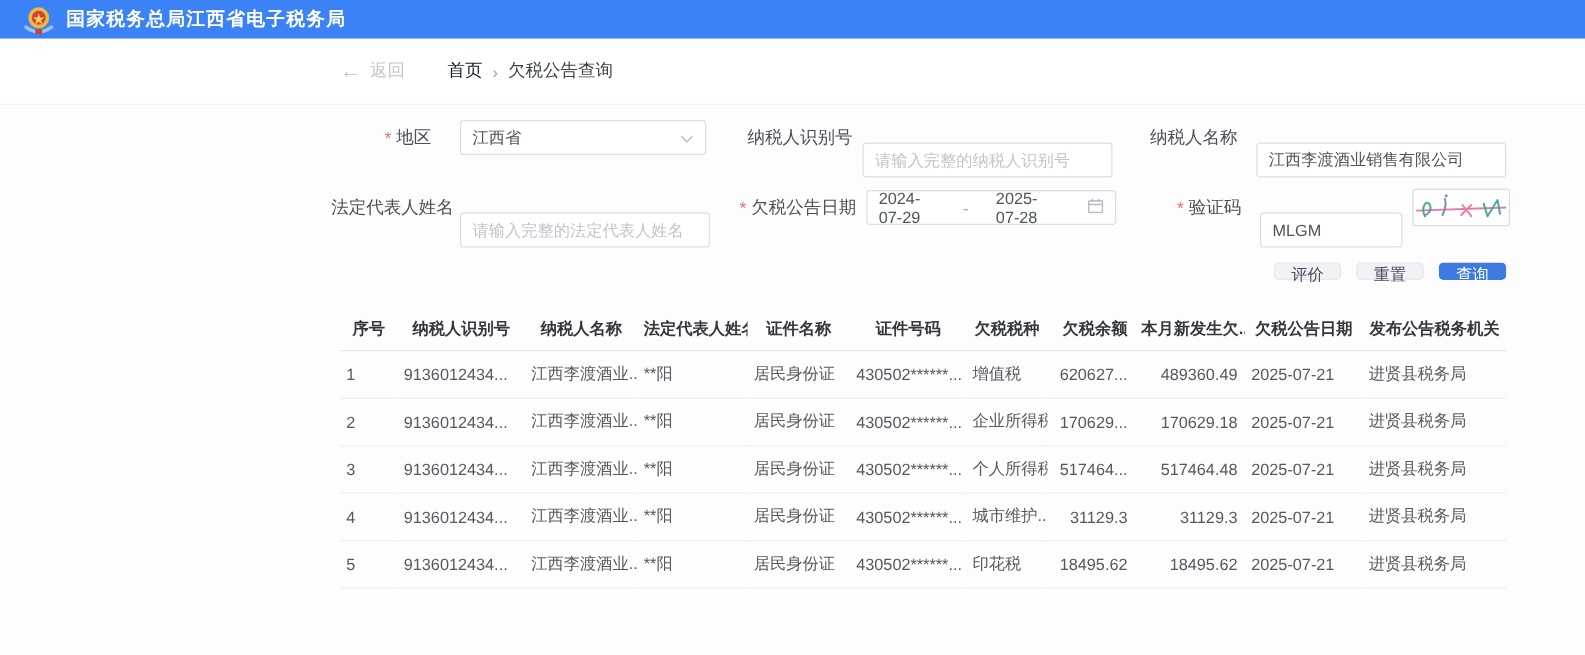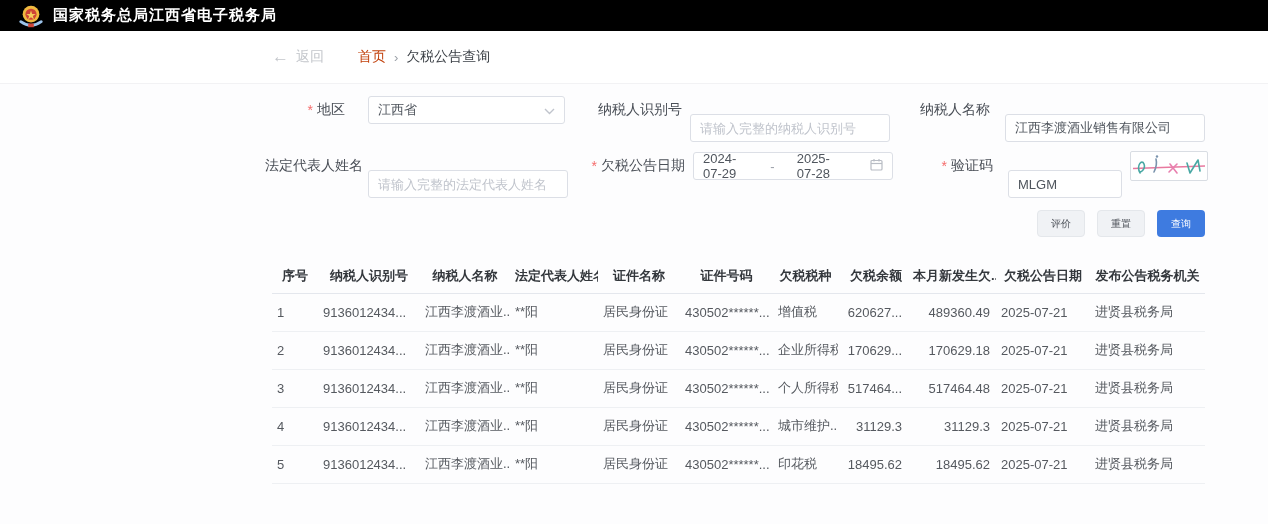--- a/index.html
+++ b/index.html
@@ -1,28 +1,28 @@
 <!DOCTYPE html>
 <html lang="zh"><head>
 <meta charset="utf-8">
 <style>
   * { margin:0; padding:0; box-sizing:border-box; }
   html,body { width:1268px; height:524px; overflow:hidden; }
   body { font-family:"Liberation Sans","DejaVu Sans",sans-serif; background:#fdfdfe; color:#333; }
 
   
-  .topbar { height:31px; background:#000000; display:flex; align-items:center; padding-left:18px; }
+  .topbar { height:31px; background:#3b82f6; display:flex; align-items:center; padding-left:18px; }
   .logo { width:26px; height:26px; display:inline-flex; margin-right:9px; margin-top:2px; }
   .app-title { color:#fff; font-size:15px; font-weight:700; letter-spacing:1px; }
 
   
   .crumbbar { height:53px; background:#fff; border-bottom:1px solid #f2f2f4; display:flex; align-items:center; padding-left:272px; font-size:14px; }
   .back-arrow { color:#c3c6cb; font-size:17px; margin-right:7px; cursor:pointer; }
   .back-text { color:#c3c6cb; margin-right:34px; cursor:pointer; }
-  .crumb-home { color:#c2410c; cursor:pointer; }
+  .crumb-home { color:#0f172a; cursor:pointer; }
   .crumb-sep { color:#9aa0a8; margin:0 8px; font-size:13px; }
   .crumb-cur { color:#3a3f45;font-family:Liberation Mono, monospace; }
 
   
   .form { margin-top:12px; padding-left:272px; }
   .frow { display:flex; align-items:center; height:28px; margin-bottom:28px; }
   .flabel { display:flex; justify-content:flex-end; align-items:center; font-size:14px; color:#4a4f57; white-space:nowrap; flex:none; }
   .req { color:#f56c6c; margin-right:4px; font-size:14px; }
   .lbl-region  { width:96px;  padding-right:23px; }
   .lbl-legal   { width:96px;  padding-right:5px;  }
@@ -44,21 +44,21 @@
   .datebox .d { color:#4f555d; }
   .datebox .dsep { flex:1; text-align:center; color:#9aa0a8; }
   .cal { flex:none; margin-left:6px; }
 
   .captcha-wrap { display:flex; align-items:center; }
   .captcha-input { width:114px !important; }
   .captcha-img { width:78px; height:30px; border:1px solid #d9dde3; border-radius:2px; background:#fff; margin-left:8px; cursor:pointer; display:flex; }
 
   
   .btnrow { margin-top:30px; padding-right:63px; display:flex; justify-content:flex-end; align-items:center; }
-  .btn { height:27px; padding:0 13px; border-radius:4px; font-size:10px; border:1px solid transparent; cursor:pointer; font-family:Liberation Sans, sans-serif; }
+  .btn { height:14px; padding:0 13px; border-radius:4px; font-size:13px; border:1px solid transparent; cursor:pointer; font-family:Liberation Sans, sans-serif; }
   .btn-plain { background:#f0f2f5; border-color:#e4e7eb; color:#4a4f57; margin-left:12px; }
   .btn-primary { background:#3e7be0; color:#fff; margin-left:12px; }
 
   
   .tablewrap { margin:22px 0 0 272px; width:933px; }
   table { width:933px; border-collapse:collapse; table-layout:fixed; font-size:13px; }
   th { text-align:center; font-weight:700; color:#33373c; height:34px; padding:0 5px; border-bottom:1px solid #e4e7ed; white-space:nowrap; overflow:hidden; }
   td { color:#55595f; height:38px; padding:0 5px; border-bottom:1px solid #eef0f3; white-space:nowrap; overflow:hidden; }
   th.num, td.num { text-align:right; padding-right:6px; }
 </style>

